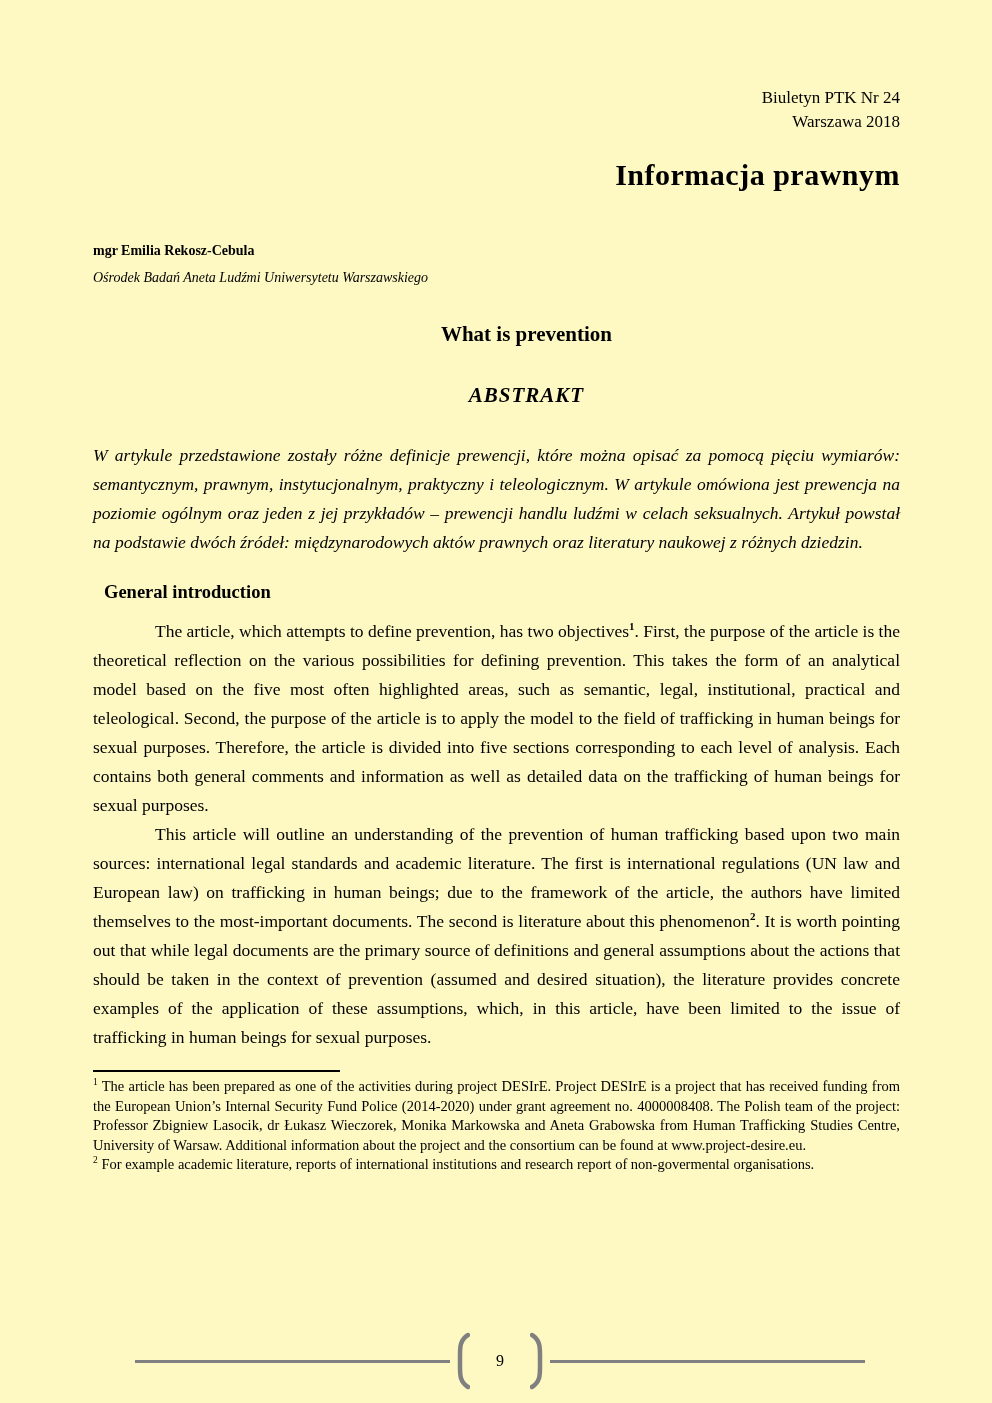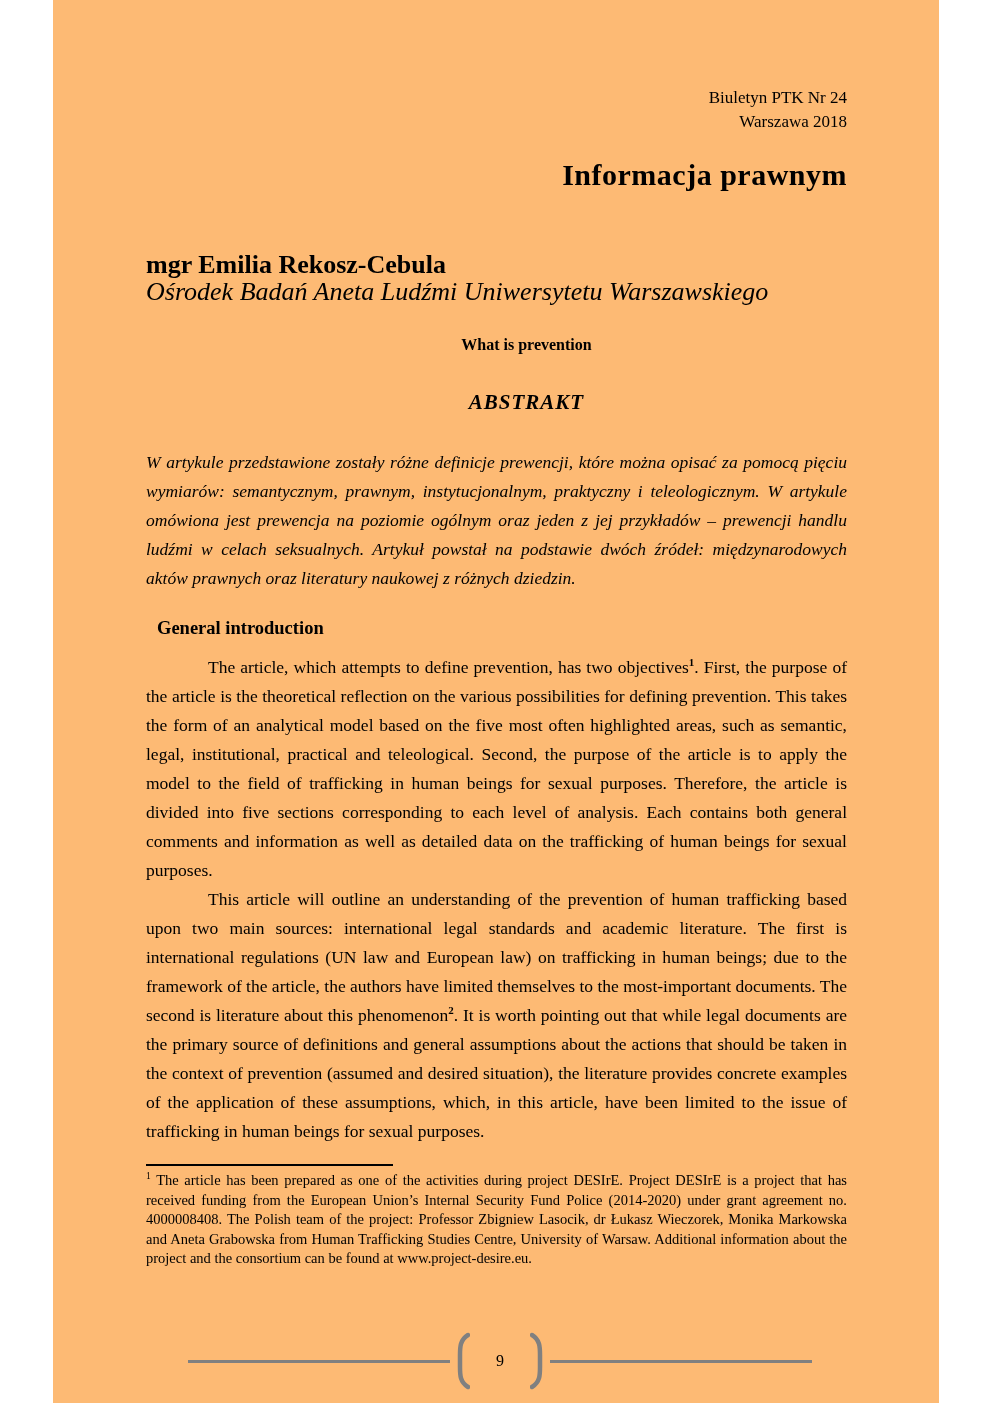--- a/index.html
+++ b/index.html
@@ -1,52 +1,52 @@
 <!DOCTYPE html>
 <html><head>
 <meta charset="utf-8">
 <style>
   * { margin: 0; padding: 0; box-sizing: border-box; }
   html, body { background: #ffffff; }
   .page {
     position: relative;
-    width: 886px;
+    width: 992px;
     height: 1403px;
     margin: 0 auto;
-    background: #fdba74;
+    background: #fef9c3;
     color: #000000;
     font-family: "Liberation Serif", "DejaVu Serif", serif;
     overflow: hidden;
   }
   .content {
     padding: 86px 92px 0 93px;
   }
   .header-meta {
     text-align: right;
     font-size: 17px;
     line-height: 24px;
   }
   .section-title {
     margin-top: 24px;
     text-align: right;
     font-size: 30px;
     font-weight: bold;
     letter-spacing: 0.5px;
   }
   .author-block {
-    margin-top: 59px;
-    font-size: 26px;
+    margin-top: 45px;
+    font-size: 14px;
     line-height: 27px;
   }
   .author-name { font-weight: bold; }
   .author-affiliation { font-style: italic; }
   .article-title {
     margin-top: 31px;
     text-align: center;
-    font-size: 16px;
+    font-size: 21px;
     font-weight: bold;
     padding-left: 60px;
   }
   .abstract-label {
     margin-top: 36px;
     text-align: center;
     font-size: 21px;
     font-weight: bold;
     font-style: italic;
     letter-spacing: 1px;
@@ -137,20 +137,21 @@
     <div class="section-heading">General introduction</div>
 
     <p class="body-paragraph first"><span>The article, which attempts to define prevention, has two objectives</span><sup>1</sup><span>. First, the purpose of the article is the theoretical reflection on the various possibilities for defining prevention. This takes the form of an analytical model based on the five most often highlighted areas, such as semantic, legal, institutional, practical and teleological. Second, the purpose of the article is to apply the model to the field of trafficking in human beings for sexual purposes. Therefore, the article is divided into five sections corresponding to each level of analysis. Each contains both general comments and information as well as detailed data on the trafficking of human beings for sexual purposes.</span></p>
 
     <p class="body-paragraph"><span>This article will outline an understanding of the prevention of human trafficking based upon two main sources: international legal standards and academic literature. The first is international regulations (UN law and European law) on trafficking in human beings; due to the framework of the article, the authors have limited themselves to the most-important documents. The second is literature about this phenomenon</span><sup>2</sup><span>. It is worth pointing out that while legal documents are the primary source of definitions and general assumptions about the actions that should be taken in the context of prevention (assumed and desired situation), the literature provides concrete examples of the application of these assumptions, which, in this article, have been limited to the issue of trafficking in human beings for sexual purposes.</span></p>
 
     <div class="footnote-rule"></div>
 
     <div class="footnotes">
       <p class="footnote"><sup>1</sup><span> The article has been prepared as one of the activities during project DESIrE. Project DESIrE is a project that has received funding from the European Union’s Internal Security Fund Police (2014-2020) under grant agreement no. 4000008408. The Polish team of the project: Professor Zbigniew Lasocik, dr Łukasz Wieczorek, Monika Markowska and Aneta Grabowska from Human Trafficking Studies Centre, University of  Warsaw. Additional information about the project and the consortium can be found at www.project-desire.eu.</span></p>
+      <p class="footnote"><sup>2</sup><span> For example academic literature, reports of international institutions and research report of non-govermental organisations.</span></p>
     </div>
 
   </div>
 
   <div class="page-footer">
     <div class="footer-line"></div>
     <svg class="footer-bracket" width="16" height="58" viewBox="0 0 16 58">
       <path d="M14 3 C6 8 6 15 6 23 L6 35 C6 43 6 50 14 55" stroke="#808080" stroke-width="4.5" fill="none" stroke-linecap="round"></path>
     </svg>
     <div class="footer-pagenum">9</div>

